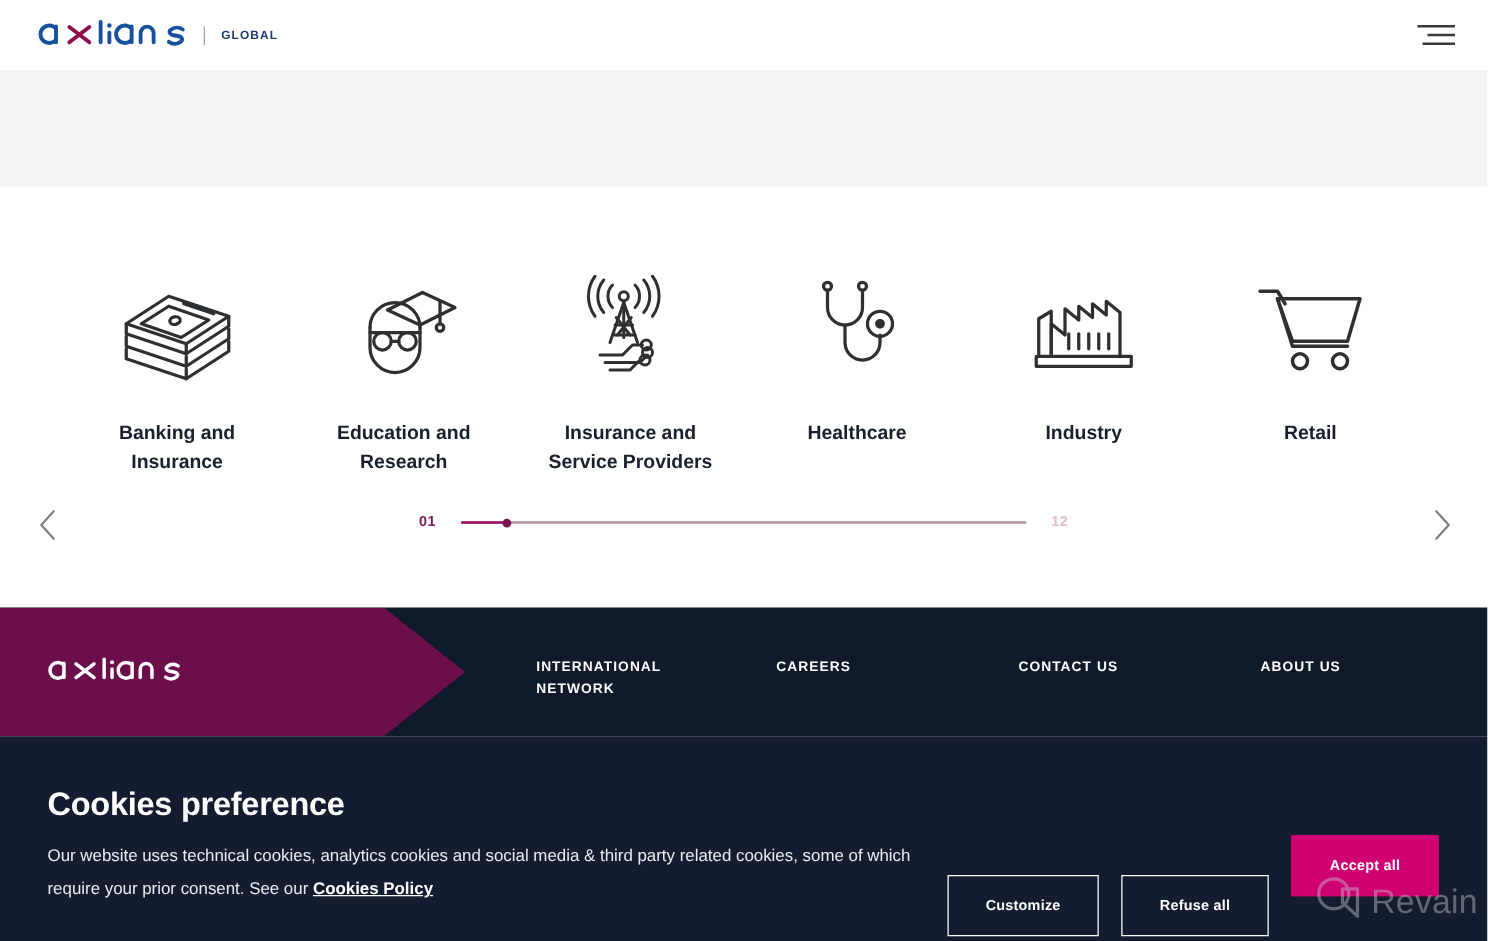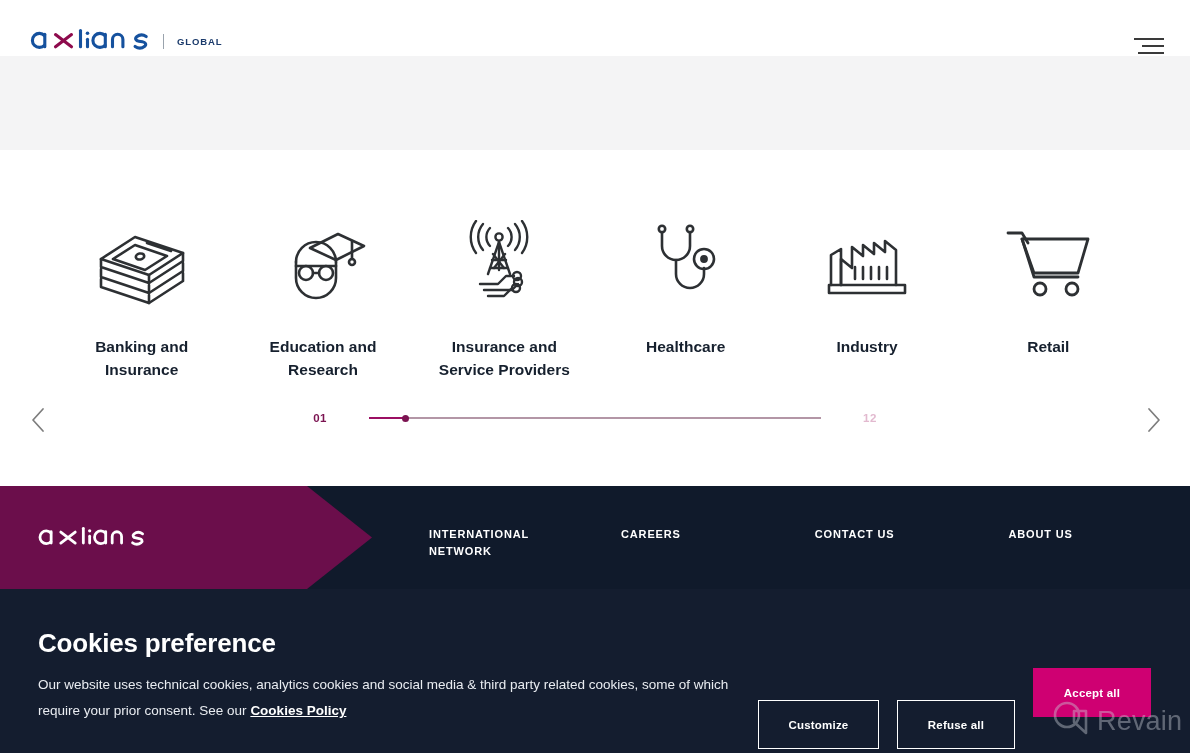--- a/index.html
+++ b/index.html
@@ -8,21 +8,21 @@
     font-family: "Liberation Sans", sans-serif;
     background: #ffffff;
     overflow: hidden;
   }
   .page { position: relative; width: 1190px; height: 753px; background: #fff; }
 
   
   .header {
     position: absolute; top: 0; left: 0; width: 1190px; height: 56px;
     background: #ffffff;
-    display: flex; align-items: flex-end; justify-content: space-between;
+    display: flex; align-items: center; justify-content: space-between;
     padding: 0 26px 0 28px;
     z-index: 5;
   }
   .brand { display: flex; align-items: center; gap: 13px; }
   .logo-axians { display: block; }
   .brand-divider {
     width: 1px; height: 15px; background: #9aa3ad; display: inline-block;
   }
   .brand-global {
     font-size: 9.5px; font-weight: bold; letter-spacing: 0.9px;
@@ -71,21 +71,21 @@
     margin-bottom: 26px;
   }
   .sector-label {
     font-size: 15.5px; font-weight: bold; color: #16202e; text-align: center;
     line-height: 1.48;
   }
 
   
   .progress-row {
     position: absolute; top: 262px; left: 0; width: 1190px;
-    display: flex; align-items: center; justify-content: center; gap: 42px;
+    display: flex; align-items: center; justify-content: center; gap: 20px;
   }
   .prog-num { font-size: 11.5px; font-weight: bold; letter-spacing: 0.5px; }
   .prog-num.current { color: #7b1351; }
   .prog-num.total { color: #e2b9cf; }
   .prog-track {
     position: relative; width: 452px; height: 2px; background: #b396a6;
   }
   .prog-fill {
     position: absolute; left: 0; top: 0; height: 2px; width: 37px;
     background: #9b0f63;

